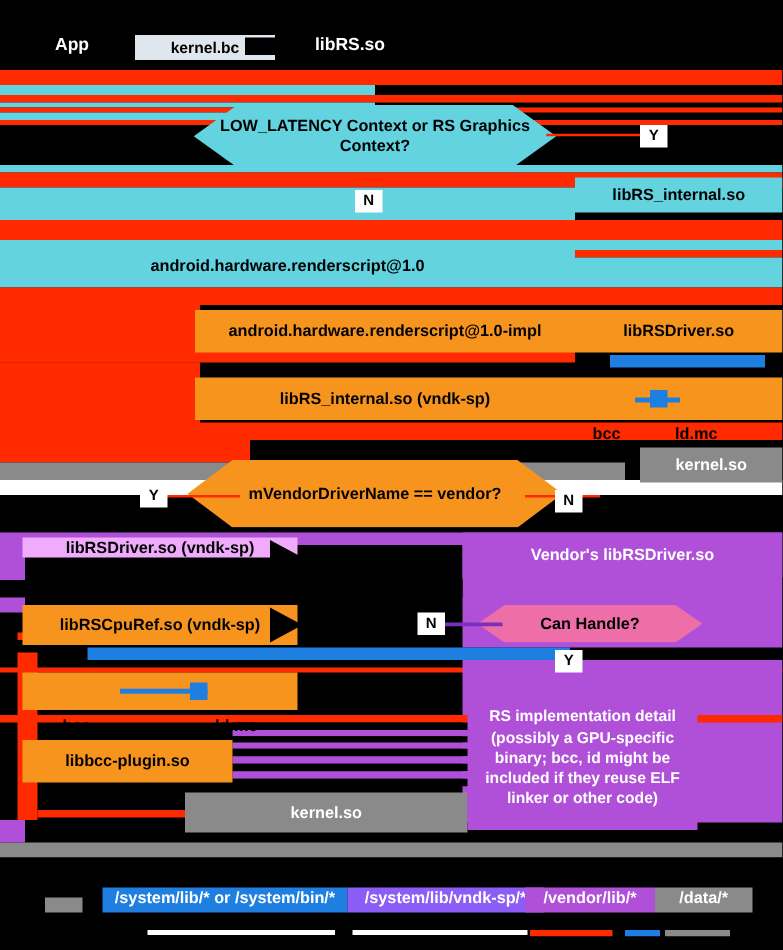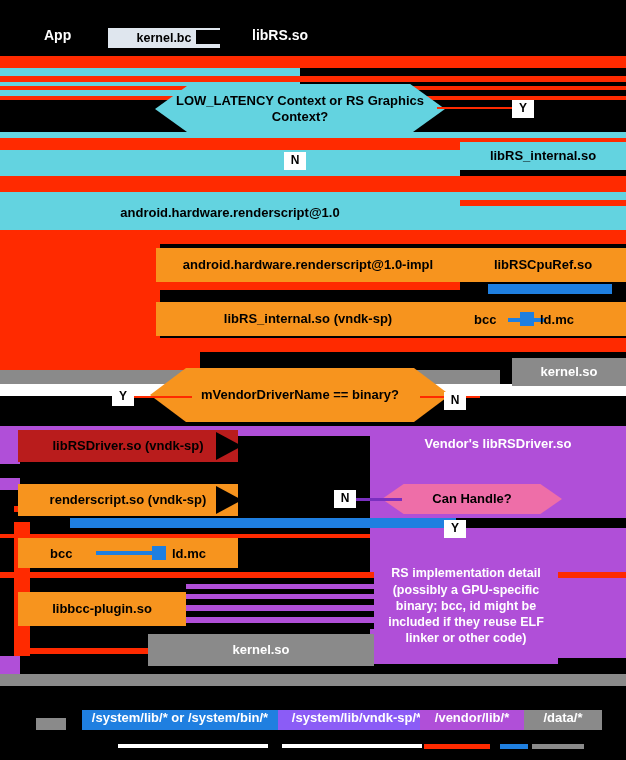--- a/index.html
+++ b/index.html
@@ -40,20 +40,21 @@
     position: absolute;
     color: #ffffff;
     font-size: 14px;
     white-space: nowrap;
   }
   .label-dark {
     position: absolute;
     color: #000000;
     font-size: 13px;
     white-space: nowrap;
+    margin-top: 27px;
   }
   .hex {
     position: absolute;
     background: #63d3e0;
     display: flex;
     align-items: center;
     justify-content: center;
     text-align: center;
     color: #000000;
     font-size: 13px;
@@ -186,61 +187,61 @@
   </div>
 
   <div class="box" style="left:0;top:198px;width:460px;height:30px;background:#63d3e0;">
     <span>android.hardware.renderscript@1.0</span>
   </div>
 
   <div class="box" style="left:156px;top:248px;width:304px;height:34px;background:#f7941e;">
     <span>android.hardware.renderscript@1.0-impl</span>
   </div>
   <div class="box" style="left:460px;top:248px;width:166px;height:34px;background:#f7941e;">
-    <span>libRSCpuRef.so</span>
+    <span>libRSDriver.so</span>
   </div>
   <div class="band" style="left:488px;top:284px;width:124px;height:10px;background:#1f7fe0;"></div>
 
   <div class="box" style="left:156px;top:302px;width:304px;height:34px;background:#f7941e;">
     <span>libRS_internal.so (vndk-sp)</span>
   </div>
   <div class="box" style="left:460px;top:302px;width:166px;height:34px;background:#f7941e;">
   </div>
   <div class="label-dark" style="left:474px;top:312px;">bcc</div>
   <div class="connector blue" style="left:508px;top:318px;width:36px;height:4px;"></div>
   <div class="band" style="left:520px;top:312px;width:14px;height:14px;background:#1f7fe0;"></div>
   <div class="label-dark" style="left:540px;top:312px;">ld.mc</div>
 
   <div class="box" style="left:512px;top:358px;width:114px;height:28px;background:#8a8a8a;color:#ffffff;">
     <span>kernel.so</span>
   </div>
 
   <div class="hex orange" style="left:150px;top:368px;width:300px;height:54px;">
-    <span>mVendorDriverName == binary?</span>
+    <span>mVendorDriverName == vendor?</span>
   </div>
   <div class="connector" style="left:132px;top:396px;width:60px;"></div>
   <div class="box" style="left:112px;top:388px;width:22px;height:18px;background:#ffffff;font-size:12px;">
     <span>Y</span>
   </div>
   <div class="connector" style="left:420px;top:396px;width:60px;"></div>
   <div class="box" style="left:444px;top:392px;width:22px;height:18px;background:#ffffff;font-size:12px;">
     <span>N</span>
   </div>
 
-  <div class="box" style="left:18px;top:430px;width:220px;height:32px;background:#b91c1c;">
+  <div class="box" style="left:18px;top:430px;width:220px;height:16px;background:#f0abfc;">
     <span>libRSDriver.so (vndk-sp)</span>
   </div>
   <div class="arrowhead" style="left:216px;top:432px;border-width:14px 0 14px 26px;border-color:transparent transparent transparent #000000;"></div>
 
   <div class="box" style="left:370px;top:426px;width:256px;height:36px;background:#b04fd8;color:#ffffff;align-items:center;">
     <span>Vendor's libRSDriver.so</span>
   </div>
 
   <div class="box" style="left:18px;top:484px;width:220px;height:32px;background:#f7941e;">
-    <span>renderscript.so (vndk-sp)</span>
+    <span>libRSCpuRef.so (vndk-sp)</span>
   </div>
   <div class="arrowhead" style="left:216px;top:486px;border-width:14px 0 14px 26px;border-color:transparent transparent transparent #000000;"></div>
 
   <div class="hex pink" style="left:382px;top:484px;width:180px;height:30px;">
     <span>Can Handle?</span>
   </div>
   <div class="connector purple" style="left:336px;top:498px;width:66px;height:3px;"></div>
   <div class="box" style="left:334px;top:490px;width:22px;height:18px;background:#ffffff;font-size:12px;">
     <span>N</span>
   </div>

